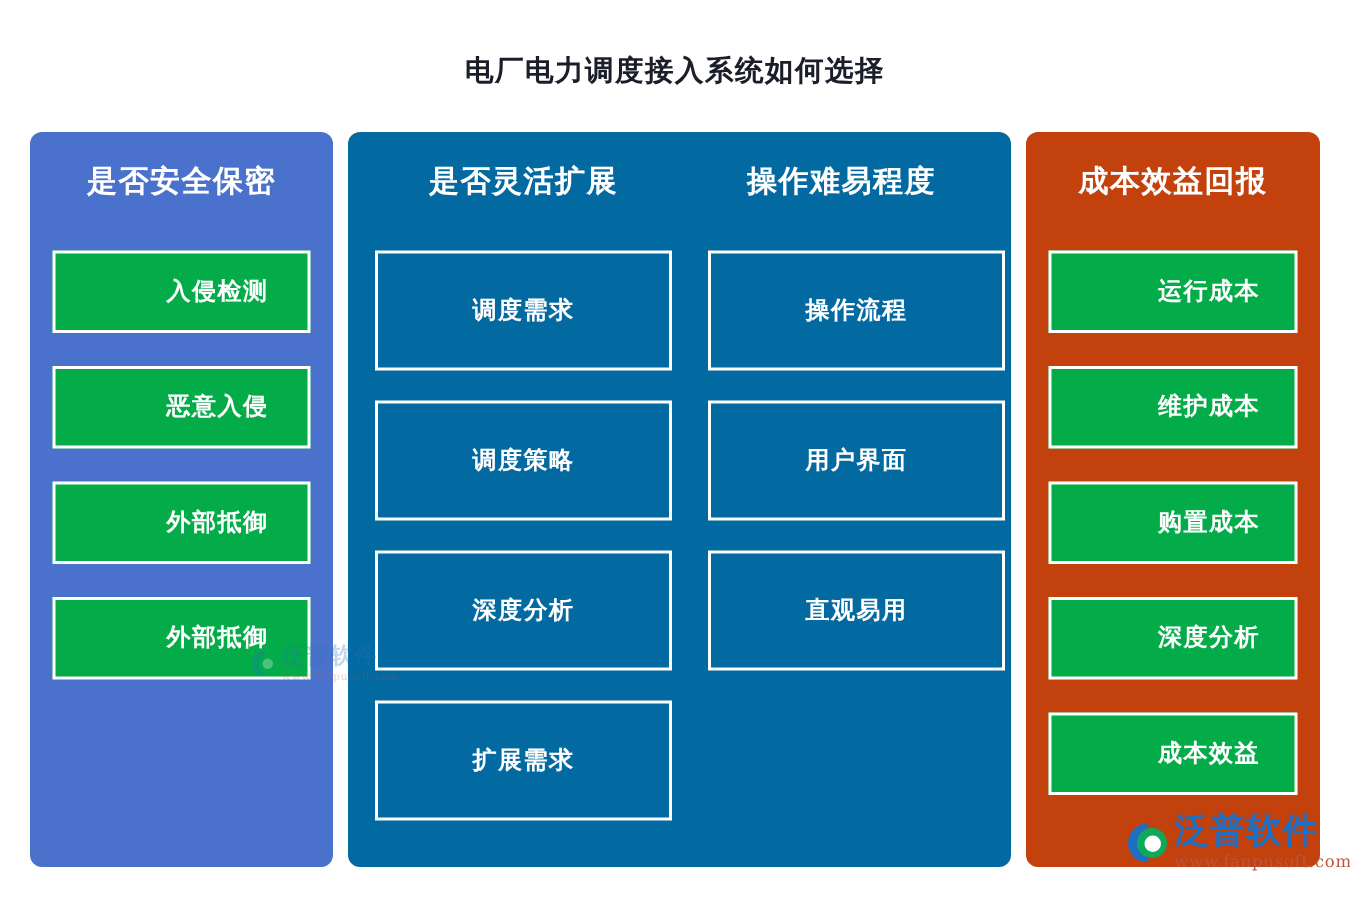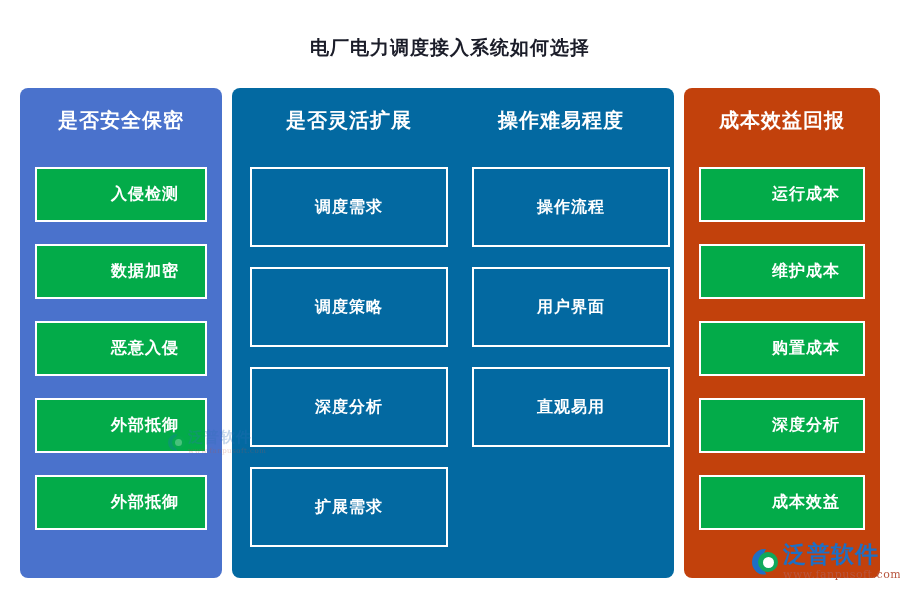--- a/index.html
+++ b/index.html
@@ -220,23 +220,20 @@
 
   <div class="board">
 
     <div class="panel panel-left">
       <div class="panel-head">是否安全保密</div>
       <div class="card-list">
         <div class="card card-green">
           <span>入侵检测</span>
         </div>
         <div class="card card-green">
-          <span>数据加密</span>
-        </div>
-        <div class="card card-green">
           <span>恶意入侵</span>
         </div>
         <div class="card card-green">
           <span>外部抵御</span>
         </div>
         <div class="card card-green">
           <span>外部抵御</span>
         </div>
       </div>
     </div>

